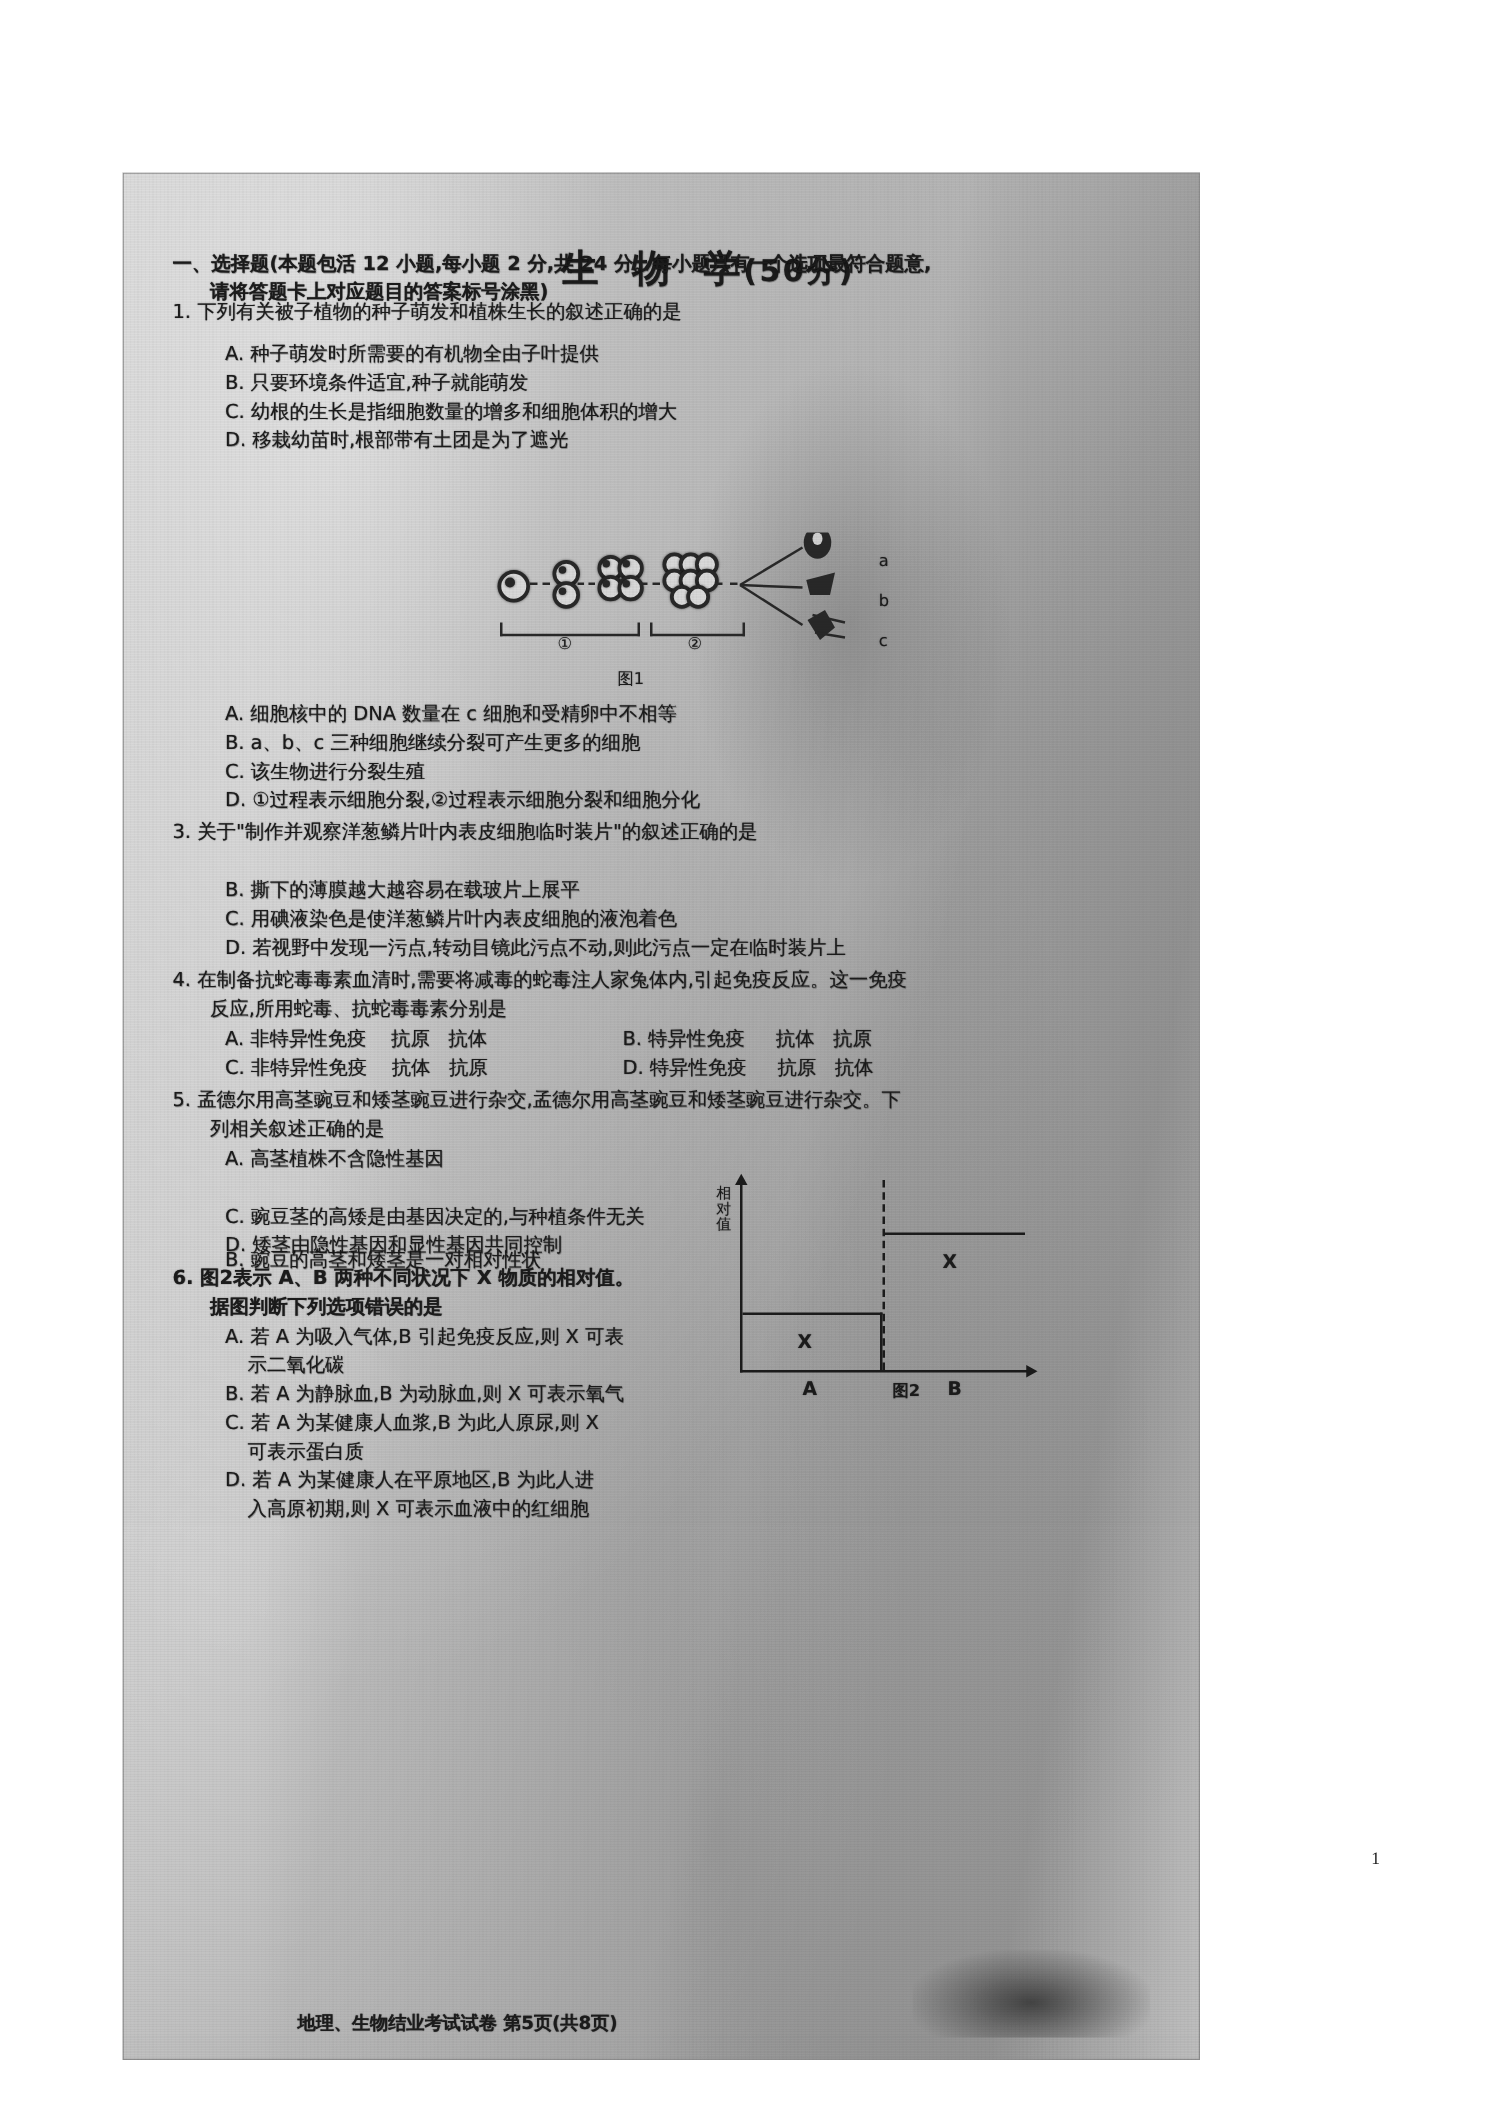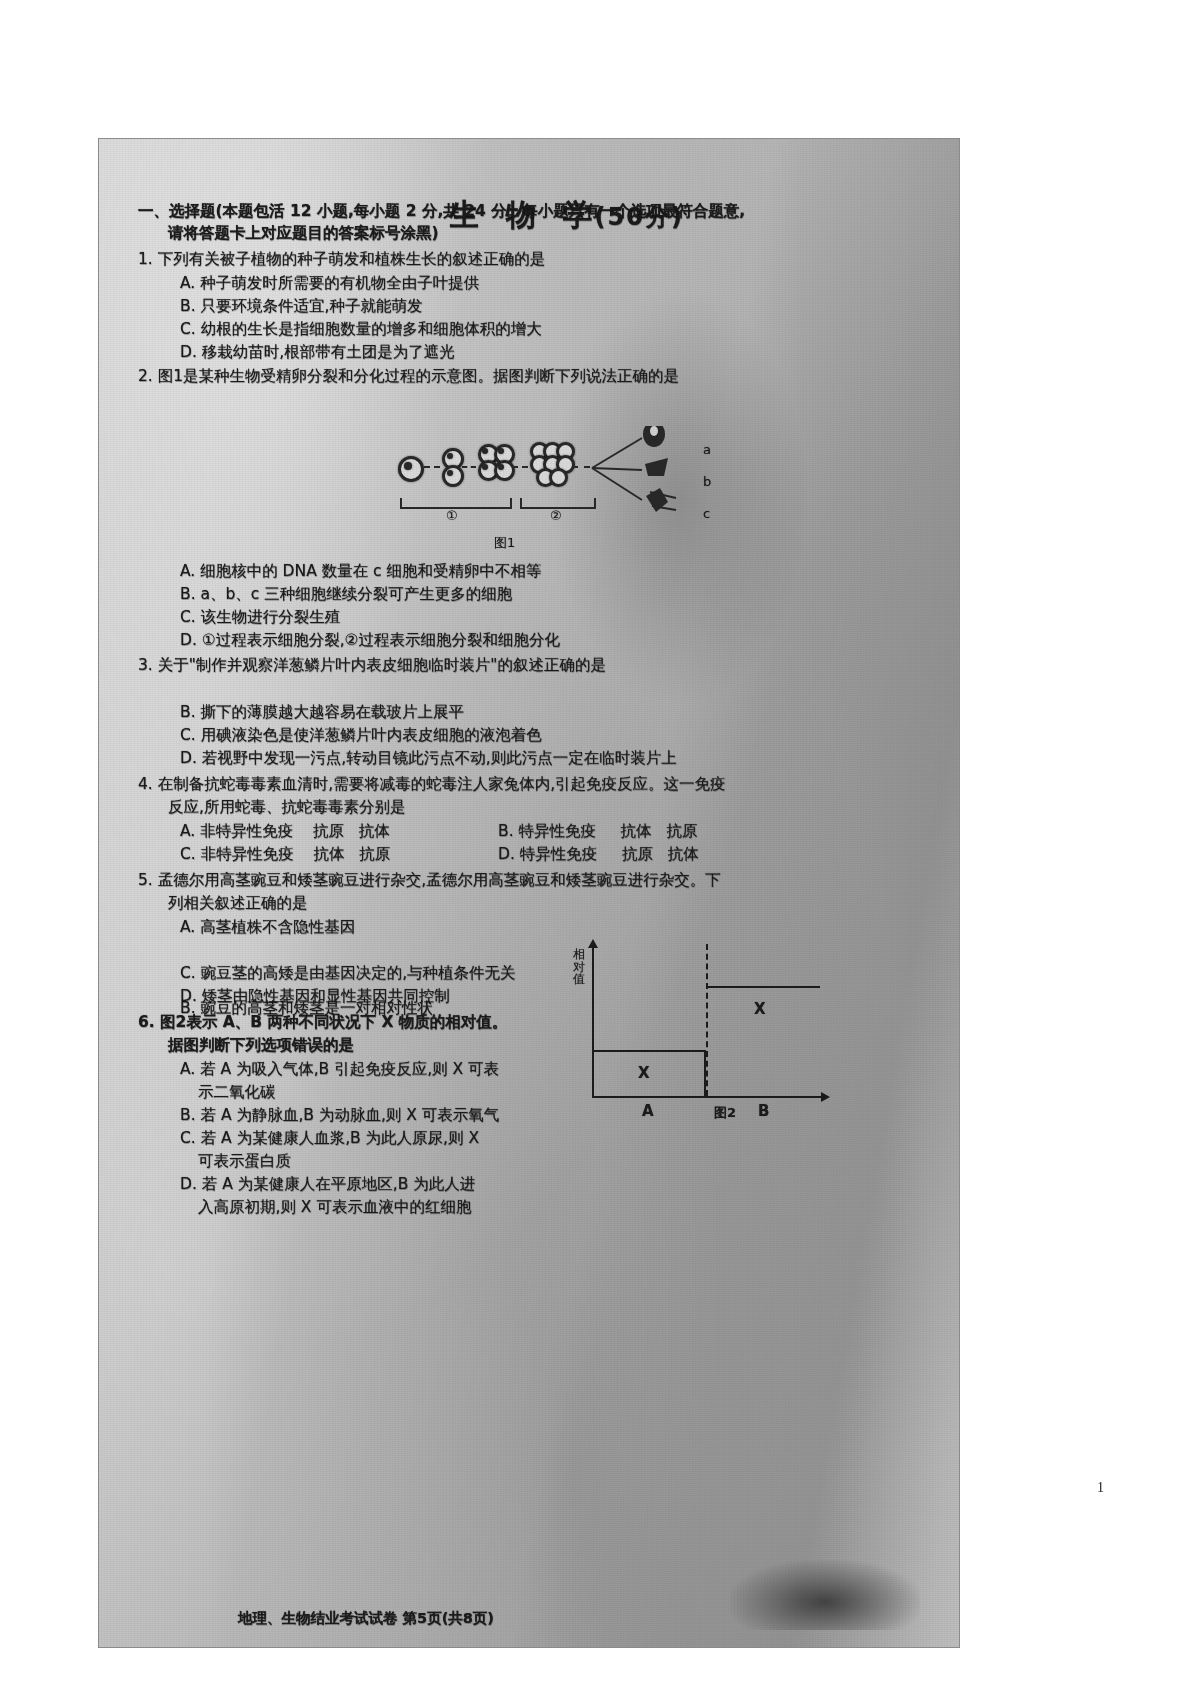--- a/index.html
+++ b/index.html
@@ -188,27 +188,26 @@
     <div id="smudge2"></div>
     <div id="smudge"></div>
 
     <div class="ink" id="title">
       <span>生  物  学</span><span class="score">(50分)</span>
     </div>
 
     <div class="ink line bold l-ind1" style="top:66px;">一、选择题(本题包活 12 小题,每小题 2 分,共 24 分。每小题只有一个选项最符合题意,</div>
     <div class="ink line bold l-ind2" style="top:88px;">请将答题卡上对应题目的答案标号涂黑)</div>
 
-    <div class="ink line l-ind1" style="top:114px;"><span>1.</span> <span>下列有关被子植物的种子萌发和植株生长的叙述正确的是</span></div>
+    <div class="ink line l-ind1" style="top:104px;"><span>1.</span> <span>下列有关被子植物的种子萌发和植株生长的叙述正确的是</span></div>
     <div class="ink line l-ind3" style="top:138px;">A. 种子萌发时所需要的有机物全由子叶提供</div>
     <div class="ink line l-ind3" style="top:161px;">B. 只要环境条件适宜,种子就能萌发</div>
     <div class="ink line l-ind3" style="top:184px;">C. 幼根的生长是指细胞数量的增多和细胞体积的增大</div>
     <div class="ink line l-ind3" style="top:207px;">D. 移栽幼苗时,根部带有土团是为了遮光</div>
 
-    <div class="ink line l-ind1" style="top:231px;"><span>2.</span> <span>图1是某种生物受精卵分裂和分化过程的示意图。据图判断下列说法正确的是</span></div>
 
     <div id="fig1">
 
       <div class="cellgrp" style="left:0px; top:22px;">
         <div class="cell ring" style="left:0; top:0; width:20px; height:20px;"></div>
         <div class="cell" style="left:6px; top:6px; width:8px; height:8px;"></div>
       </div>
       <div class="dashline" style="left:26px; top:32px; width:16px;"></div>
 
       <div class="cellgrp" style="left:44px; top:14px;">

